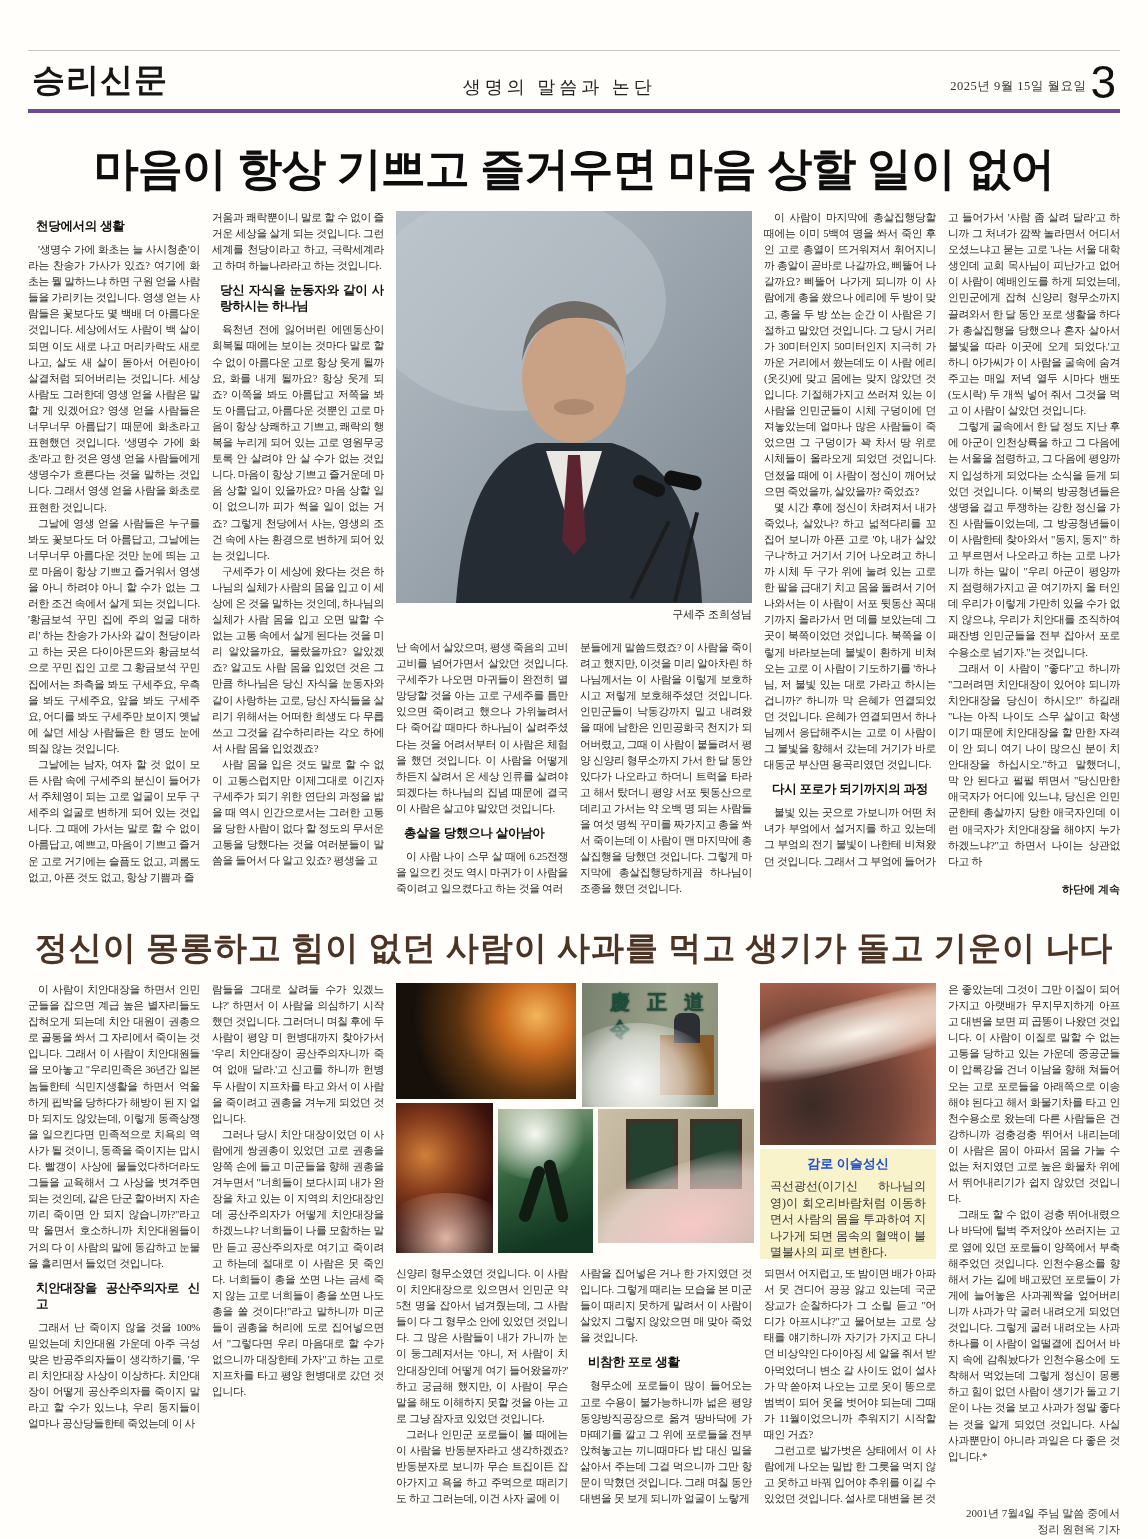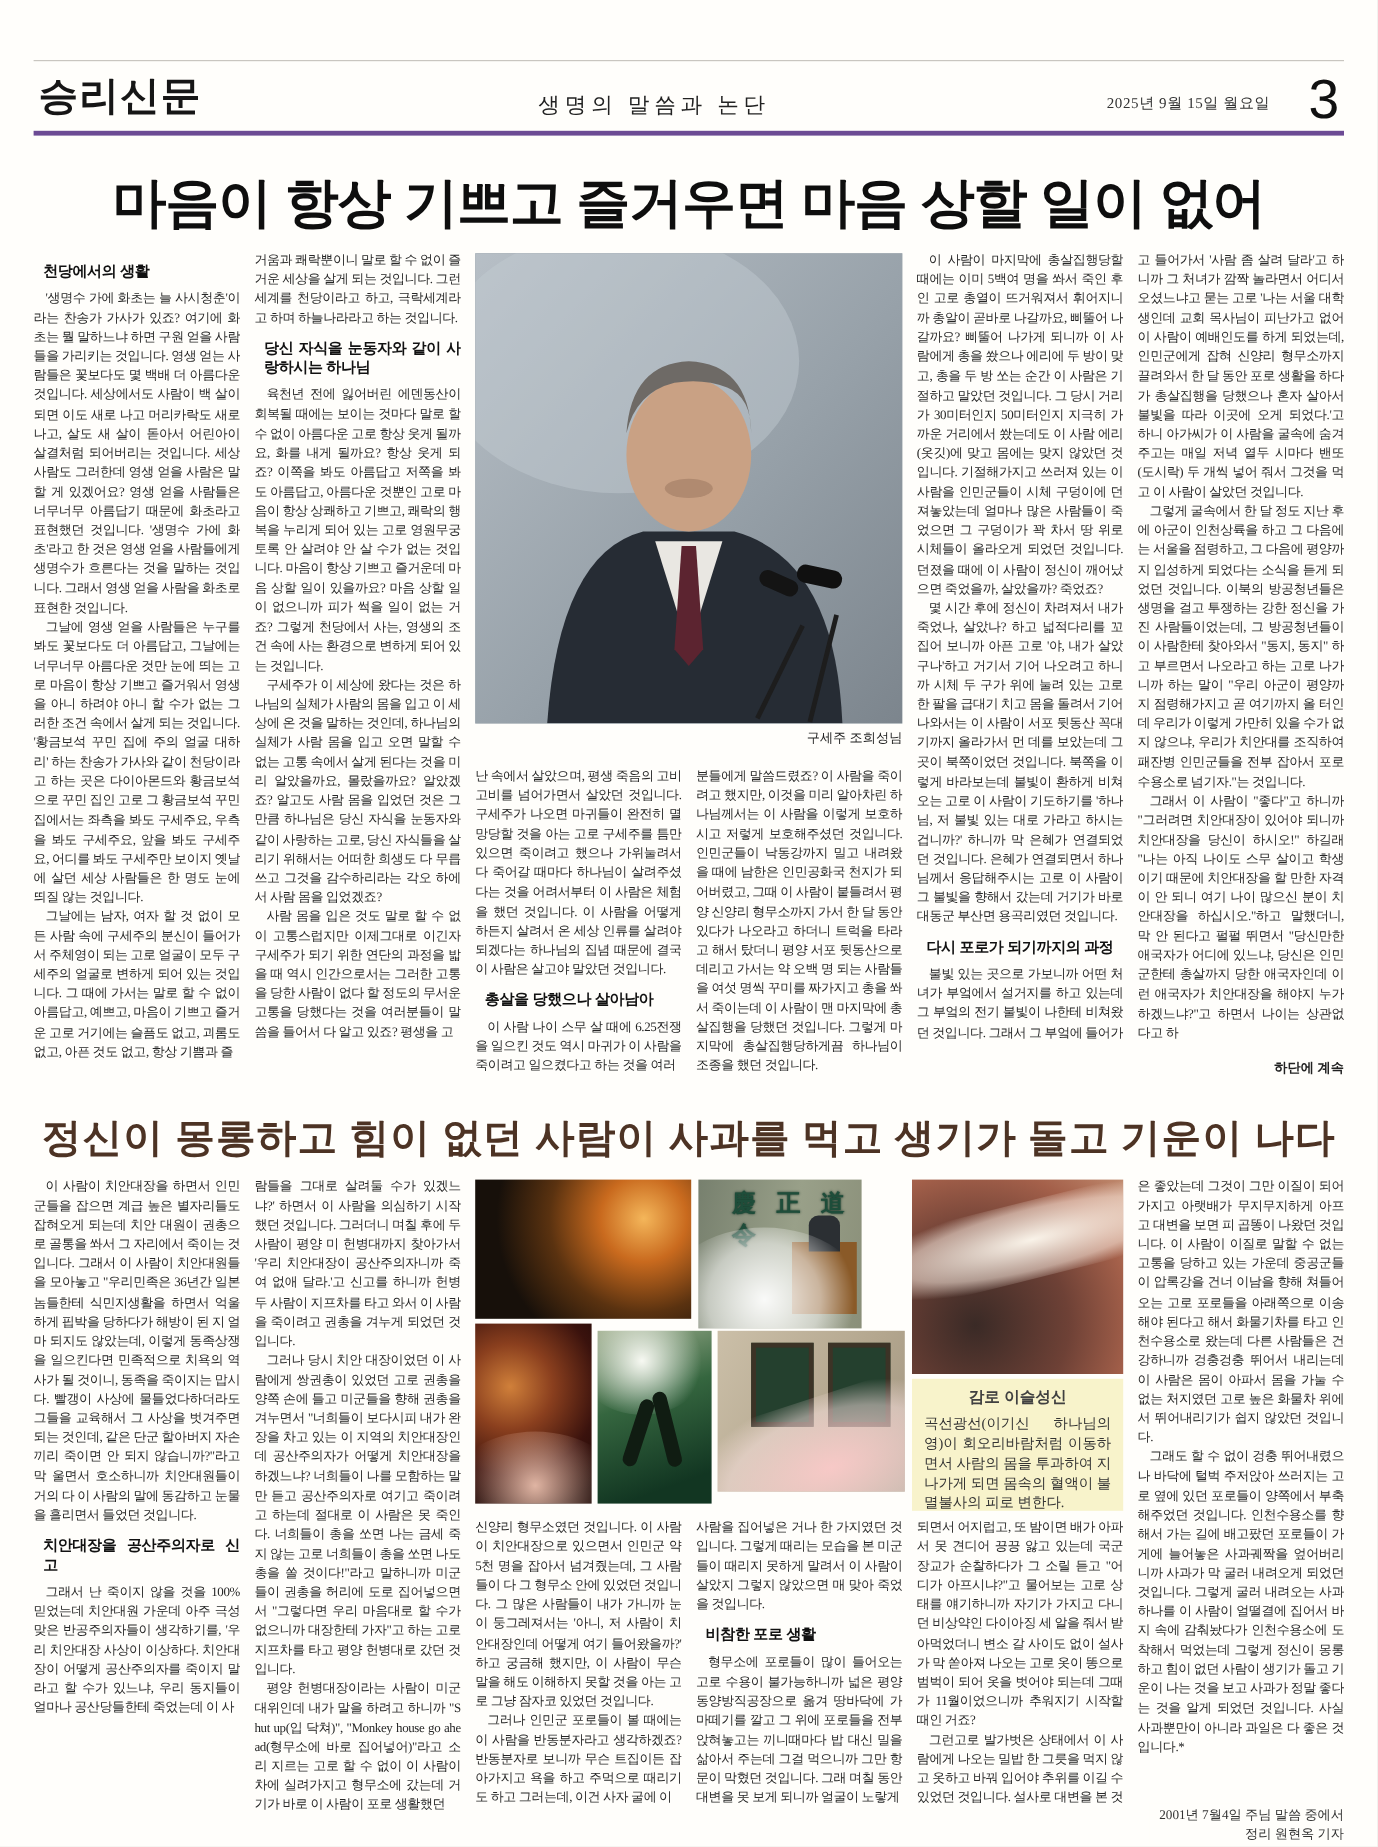--- a/index.html
+++ b/index.html
@@ -3,21 +3,21 @@
 <meta charset="utf-8">
 <style>
   html,body{margin:0;padding:0;background:#e9e7e2;}
   .sheet{position:relative;width:1148px;height:1539px;margin:0 auto;background:#fffefb;
          font-family:"Liberation Serif","DejaVu Serif",serif;color:#1c1c1c;overflow:hidden;}
   .page{padding:0 28px;}
   .top-rule{margin-top:50px;border-top:1px solid #c9c6c0;}
   .header-row{display:flex;align-items:flex-end;justify-content:space-between;height:52px;padding:0 4px;}
   .masthead{font-family:"Liberation Sans","DejaVu Sans",sans-serif;font-weight:800;font-size:33px;letter-spacing:1px;color:#161616;}
   .section-title{font-size:18px;letter-spacing:4px;color:#222;padding-bottom:4px;}
-  .dateblock{display:flex;align-items:flex-end;gap:32px;}
+  .dateblock{display:flex;align-items:flex-end;gap:4px;}
   .issue-date{font-size:12.5px;color:#333;padding-bottom:8px;letter-spacing:.5px;}
   .page-number{font-family:"Liberation Sans","DejaVu Sans",sans-serif;font-size:46px;font-weight:500;line-height:.9;color:#111;}
   .purple-rule{height:4px;background:#6c4b94;margin-top:6px;}
 
   .headline1{font-family:"Liberation Sans","DejaVu Sans",sans-serif;text-align:center;
              font-size:45px;font-weight:800;letter-spacing:-1px;color:#0e0e0e;margin:26px 0 10px;}
   .headline2{text-align:center;font-size:33px;font-weight:700;letter-spacing:1px;color:#4d3324;margin:30px 0 8px;}
 
   .cols{position:relative;display:flex;gap:12px;}
   .cols.a1{height:688px;margin-top:8px;}
@@ -66,21 +66,21 @@
   .ph-e .arm2{left:52px;top:50px;width:12px;height:64px;transform:rotate(-14deg);}
   .ph-f{left:202px;top:128px;width:156px;height:134px;background:linear-gradient(120deg,#cbbfa8,#b3a68e 60%,#a09480);}
   .ph-f .frame{position:absolute;top:10px;width:44px;height:62px;background:#24402e;border:4px solid #3c3326;}
   .ph-f .fr1{left:28px;} .ph-f .fr2{left:92px;}
   .ph-f .pinkmist{position:absolute;left:-20px;bottom:-40px;width:230px;height:120px;transform:rotate(-18deg);
         background:radial-gradient(ellipse,rgba(255,205,205,.9) 0%,rgba(255,230,230,.5) 55%,rgba(255,230,230,0) 78%);}
 
   .infobox{position:absolute;left:364px;top:168px;width:176px;height:110px;background:#f8f3cb;
            padding:6px 10px;box-sizing:border-box;}
   .infobox .ib-title{text-align:center;font-family:"Liberation Sans","DejaVu Sans",sans-serif;
-           font-weight:700;font-size:13px;color:#404040;margin-bottom:5px;}
+           font-weight:700;font-size:13px;color:#1d4ed8;margin-bottom:5px;}
   .infobox .ib-text{font-size:12px;line-height:16.5px;text-align:justify;word-break:break-all;color:#333;}
 </style>
 </head>
 <body>
 
 <div class="sheet">
  <div class="page">
 
   <div class="top-rule"></div>
 
@@ -193,21 +193,20 @@
     </div>
 
     <div class="col">
           <p class="pp">이 사람이 치안대장을 하면서 인민군들을 잡으면 계급 높은 별자리들도 잡혀오게 되는데 치안 대원이 권총으로 골통을 쏴서 그 자리에서 죽이는 것입니다. 그래서 이 사람이 치안대원들을 모아놓고 "우리민족은 36년간 일본 놈들한테 식민지생활을 하면서 억울하게 핍박을 당하다가 해방이 된 지 얼마 되지도 않았는데, 이렇게 동족상쟁을 일으킨다면 민족적으로 치욕의 역사가 될 것이니, 동족을 죽이지는 맙시다. 빨갱이 사상에 물들었다하더라도 그들을 교육해서 그 사상을 벗겨주면 되는 것인데, 같은 단군 할아버지 자손끼리 죽이면 안 되지 않습니까?"라고 막 울면서 호소하니까 치안대원들이 거의 다 이 사람의 말에 동감하고 눈물을 흘리면서 들었던 것입니다.</p>
           <div class="subhead">치안대장을 공산주의자로 신고</div>
           <p class="pp">그래서 난 죽이지 않을 것을 100% 믿었는데 치안대원 가운데 아주 극성맞은 반공주의자들이 생각하기를, '우리 치안대장 사상이 이상하다. 치안대장이 어떻게 공산주의자를 죽이지 말라고 할 수가 있느냐, 우리 동지들이 얼마나 공산당들한테 죽었는데 이 사</p>
         </div>
     <div class="col">
           <p class="pc">람들을 그대로 살려둘 수가 있겠느냐?' 하면서 이 사람을 의심하기 시작했던 것입니다. 그러더니 며칠 후에 두 사람이 평양 미 헌병대까지 찾아가서 '우리 치안대장이 공산주의자니까 죽여 없애 달라.'고 신고를 하니까 헌병 두 사람이 지프차를 타고 와서 이 사람을 죽이려고 권총을 겨누게 되었던 것입니다.</p>
           <p class="pp">그러나 당시 치안 대장이었던 이 사람에게 쌍권총이 있었던 고로 권총을 양쪽 손에 들고 미군들을 향해 권총을 겨누면서 "너희들이 보다시피 내가 완장을 차고 있는 이 지역의 치안대장인데 공산주의자가 어떻게 치안대장을 하겠느냐? 너희들이 나를 모함하는 말만 듣고 공산주의자로 여기고 죽이려고 하는데 절대로 이 사람은 못 죽인다. 너희들이 총을 쏘면 나는 금세 죽지 않는 고로 너희들이 총을 쏘면 나도 총을 쏠 것이다!"라고 말하니까 미군들이 권총을 허리에 도로 집어넣으면서 "그렇다면 우리 마음대로 할 수가 없으니까 대장한테 가자"고 하는 고로 지프차를 타고 평양 헌병대로 갔던 것입니다.</p>
-          <p class="pp">평양 헌병대장이라는 사람이 미군 대위인데 내가 말을 하려고 하니까 "Shut up(입 닥쳐)", "Monkey house go ahead(형무소에 바로 집어넣어)"라고 소리 지르는 고로 할 수 없이 이 사람이 차에 실려가지고 형무소에 갔는데 거기가 바로 이 사람이 포로 생활했던</p>
         </div>
     <div class="col offset-a2">
           <p class="pc">신양리 형무소였던 것입니다. 이 사람이 치안대장으로 있으면서 인민군 약 5천 명을 잡아서 넘겨줬는데, 그 사람들이 다 그 형무소 안에 있었던 것입니다. 그 많은 사람들이 내가 가니까 눈이 둥그레져서는 '아니, 저 사람이 치안대장인데 어떻게 여기 들어왔을까?' 하고 궁금해 했지만, 이 사람이 무슨 말을 해도 이해하지 못할 것을 아는 고로 그냥 잠자코 있었던 것입니다.</p>
           <p class="pp">그러나 인민군 포로들이 볼 때에는 이 사람을 반동분자라고 생각하겠죠? 반동분자로 보니까 무슨 트집이든 잡아가지고 욕을 하고 주먹으로 때리기도 하고 그러는데, 이건 사자 굴에 이</p>
         </div>
     <div class="col offset-a2">
           <p class="pc">사람을 집어넣은 거나 한 가지였던 것입니다. 그렇게 때리는 모습을 본 미군들이 때리지 못하게 말려서 이 사람이 살았지 그렇지 않았으면 매 맞아 죽었을 것입니다.</p>
           <div class="subhead">비참한 포로 생활</div>
           <p class="pp">형무소에 포로들이 많이 들어오는 고로 수용이 불가능하니까 넓은 평양 동양방직공장으로 옮겨 땅바닥에 가마떼기를 깔고 그 위에 포로들을 전부 앉혀놓고는 끼니때마다 밥 대신 밀을 삶아서 주는데 그걸 먹으니까 그만 항문이 막혔던 것입니다. 그래 며칠 동안 대변을 못 보게 되니까 얼굴이 노랗게</p>
         </div>

